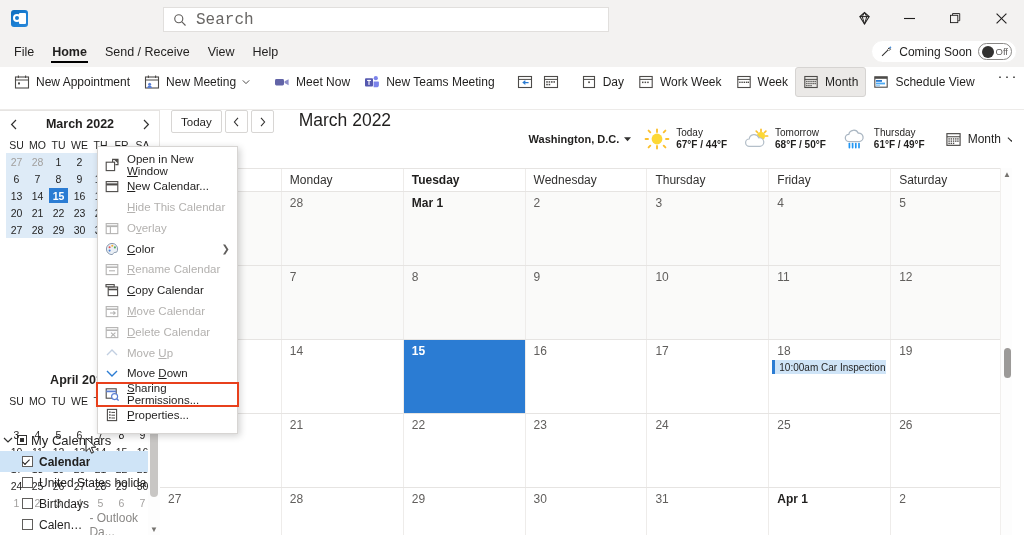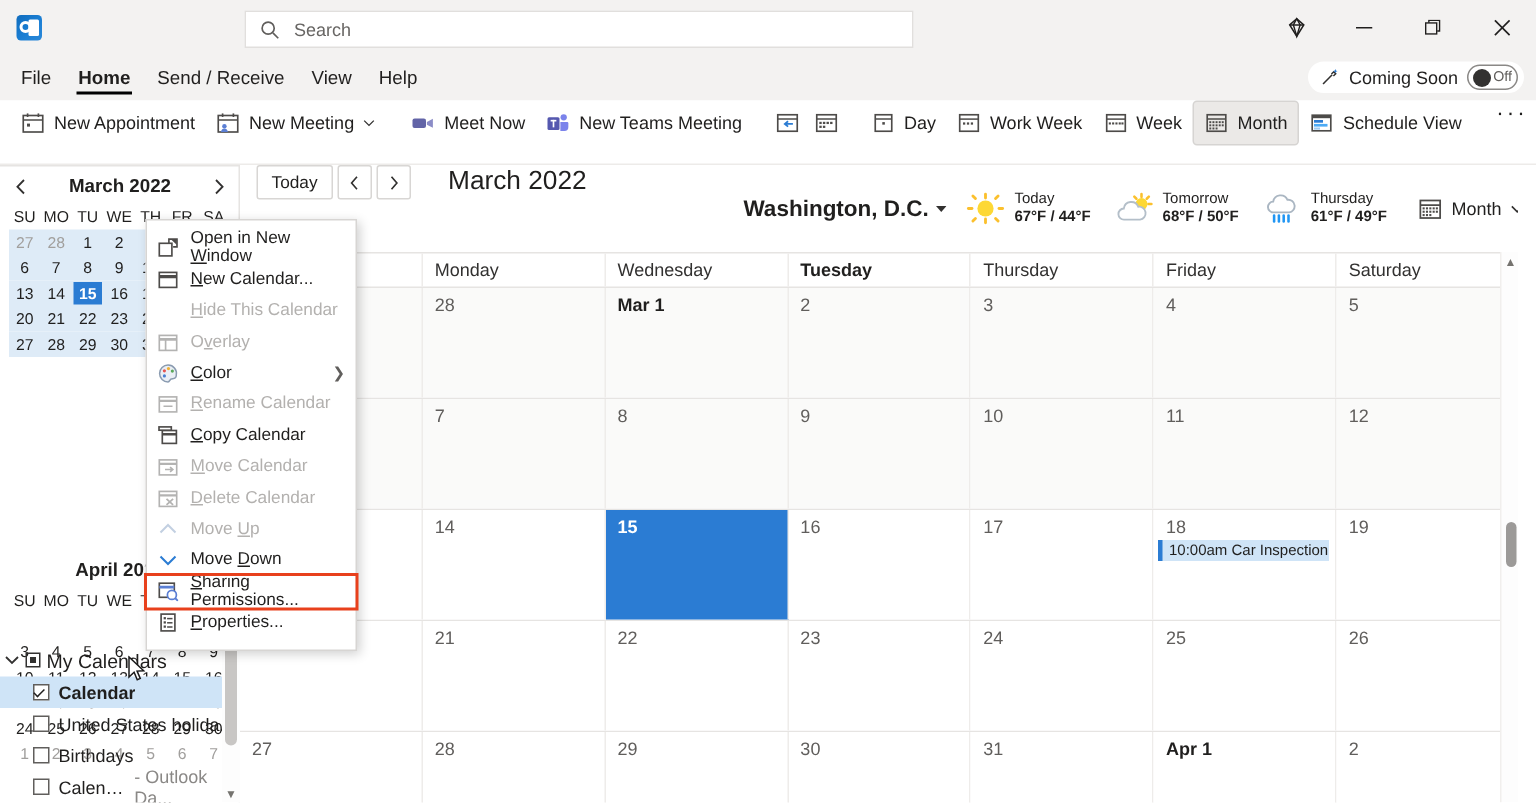--- a/index.html
+++ b/index.html
@@ -39,21 +39,21 @@
   }
 
   .searchbar {
     position: absolute; left: 163px; top: 7px; width: 446px; height: 25px;
     background: #ffffff; border: 1px solid #e1dfdd;
     display: flex; align-items: center; padding-left: 9px;
   }
   .searchbar .mag { width: 14px; height: 14px; flex: none; }
   .search-input {
     border: 0; outline: 0; background: transparent;
-    font-family: Liberation Sans, sans-serif; font-size: 12px;
+    font-family: Liberation Mono, monospace; font-size: 16px;
     color: #605e5c; margin-left: 9px; width: 380px;
   }
   .search-input::placeholder { color: #686664; }
 
   .tb-right { position: absolute; right: 0; top: 0; height: 36px; display: flex; }
   .tb-btn {
     width: 46px; height: 36px; display: flex; align-items: center; justify-content: center;
     color: #201f1e;
   }
   .tb-btn.diamond { width: 44px; }
@@ -190,21 +190,21 @@
   }
   .arr-btn {
     width: 23px; height: 23px; border: 1px solid #d8d6d4; background: #fff;
     display: flex; align-items: center; justify-content: center; border-radius: 2px;
     color: #323130;
   }
   .cal-title { font-size: 17.5px; color: #201f1e; margin-left: 25px; }
 
   .wx { position: absolute; right: 8px; top: 17px; display: flex; align-items: center; gap: 0; }
   .wx-loc {
-    font-size: 15px; font-weight: bold; color: #201f1e;
+    font-size: 11px; font-weight: bold; color: #201f1e;
     display: flex; align-items: center; gap: 5px; margin-right: 13px;
   }
   .wx-day { display: flex; align-items: center; gap: 6px; margin-right: 16px; }
   .wx-ico { width: 26px; height: 22px; flex: none; }
   .wx-txt { font-size: 10px; color: #201f1e; line-height: 12px; }
   .wx-txt b { font-weight: bold; }
   .wx-view {
     display: flex; align-items: center; gap: 6px; font-size: 12px; color: #201f1e;
     margin-left: 4px;
   }
@@ -798,22 +798,22 @@
             <path d="M1 1.4 L5 5.4 L9 1.4" fill="none" stroke="#323130" stroke-width="1.2"></path>
           </svg>
       </div>
     </div>
   </div>
 
   <div class="grid">
     <div class="dow-row" id="dowRow">
         <div class="dow-cell">Sunday</div>
         <div class="dow-cell">Monday</div>
+        <div class="dow-cell bold">Tuesday</div>
         <div class="dow-cell">Wednesday</div>
-        <div class="dow-cell bold">Tuesday</div>
         <div class="dow-cell">Thursday</div>
         <div class="dow-cell">Friday</div>
         <div class="dow-cell">Saturday</div>
       </div>
     <div id="weekRows">
         <div class="wk-row" style="height: 74px;">
           <div class="day-cell alt">
             <span class="day-num">27</span>
           </div>
           <div class="day-cell alt">

